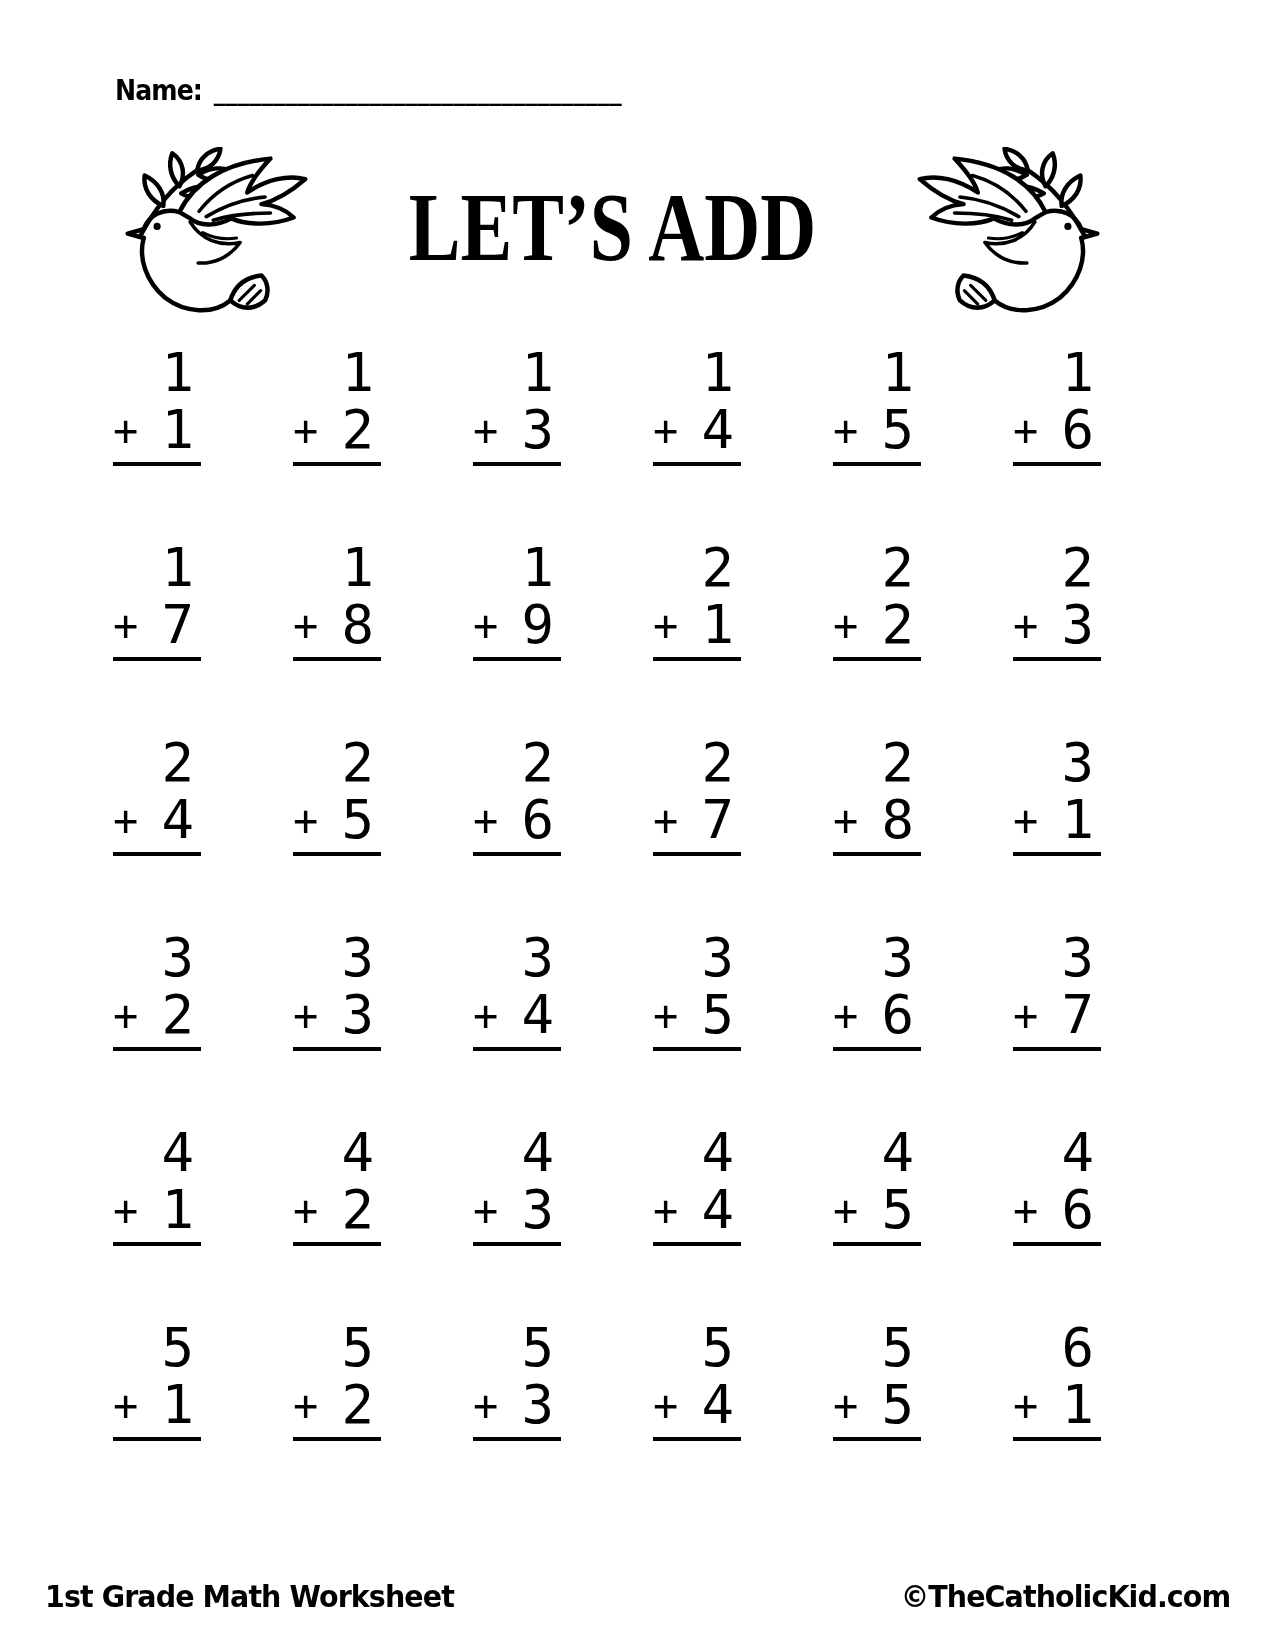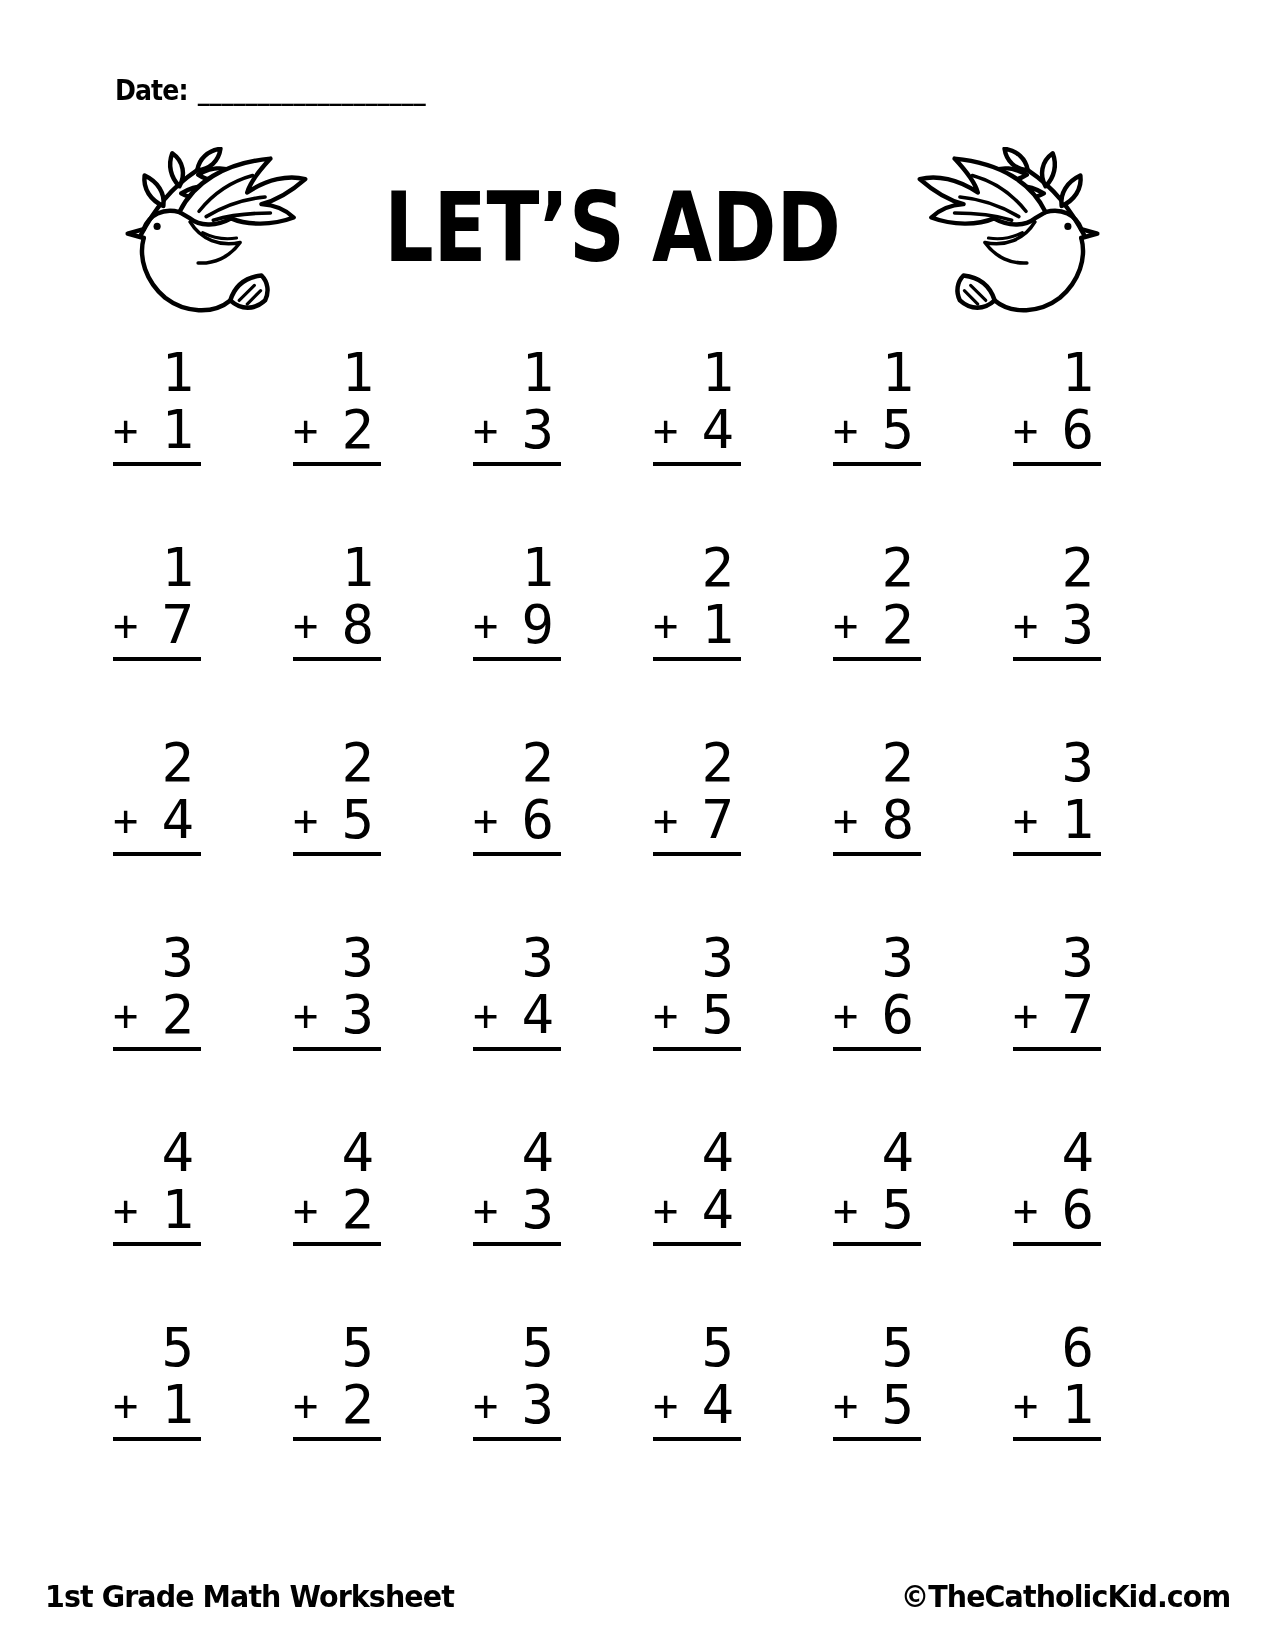--- a/index.html
+++ b/index.html
@@ -41,20 +41,21 @@
   
   .banner {
     position: absolute;
     top: 146px;
     left: 110px;
     width: 1005px;
     height: 176px;
     display: flex;
     justify-content: center;
     align-items: center;
+    font-family: Liberation Serif, serif;
   }
   .dove { width: 212px; height: 174px; flex: 0 0 auto; }
   .dove svg { width: 100%; height: 100%; }
   .dove.mirrored svg { transform: scaleX(-1); }
   .worksheet-title {
     flex: 1 1 auto;
     text-align: center;
     font-size: 97px;
     font-weight: bold;
     letter-spacing: 0px;
@@ -122,22 +123,22 @@
     white-space: nowrap;
   }
   .footer-left  { transform-origin: left bottom; }
   .footer-right { transform-origin: right bottom; }
 </style>
 </head>
 <body>
 
 <div class="header-row">
   <div class="fill-field">
-    <span class="fill-label">Date:</span>
-    <span class="fill-line">___________________</span>
+    <span class="fill-label">Name:</span>
+    <span class="fill-line">__________________________________</span>
   </div>
 </div>
 
 <div class="banner">
   <div class="dove">
     <svg viewBox="0 0 230 195" fill="none" stroke="#000" stroke-width="5" stroke-linecap="round" stroke-linejoin="round">
 
       <path d="M30 100 C 46 70, 64 46, 94 26"></path>
 
       <path fill="#fff" d="M56 66 C 42 60, 33 47, 35 32 C 50 39, 58 52, 56 66 Z"></path>

